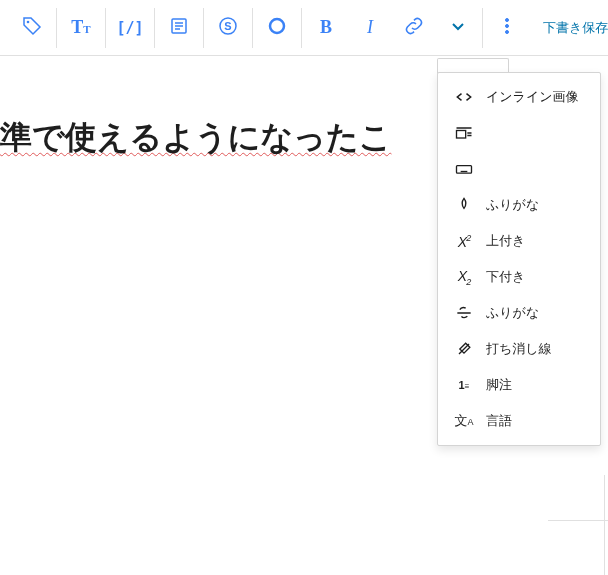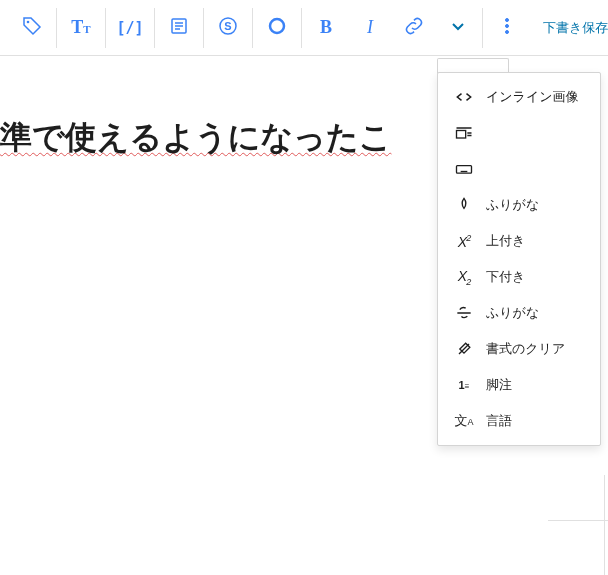--- a/index.html
+++ b/index.html
@@ -311,21 +311,21 @@
     </span>
     <span>ふりがな</span>
   </div>
 
   <div class="menu-item">
     <span class="mi-icon">
       <svg viewBox="0 0 24 24">
           <path d="M6 18l12-12M7 12l5 5 7-7-5-5-7 7z" stroke-width="1.6"></path>
         </svg>
     </span>
-    <span>書式のクリア</span>
+    <span>打ち消し線</span>
   </div>
 
   <div class="menu-item">
     <span class="mi-icon">
         <span class="txt">1<span style="font-size:8px;vertical-align:text-bottom;">≡</span></span>
       </span>
     <span>脚注</span>
   </div>
 
   <div class="menu-item">

